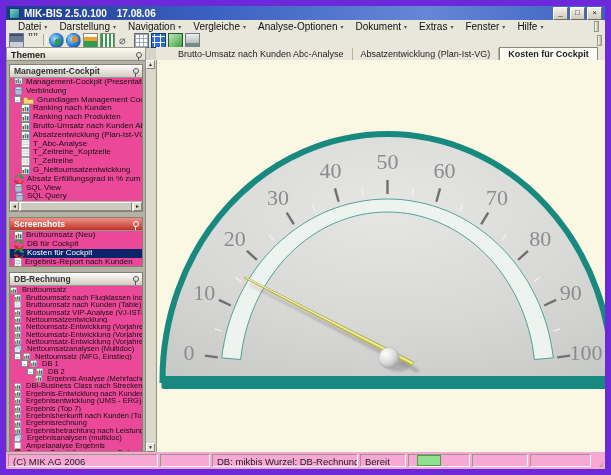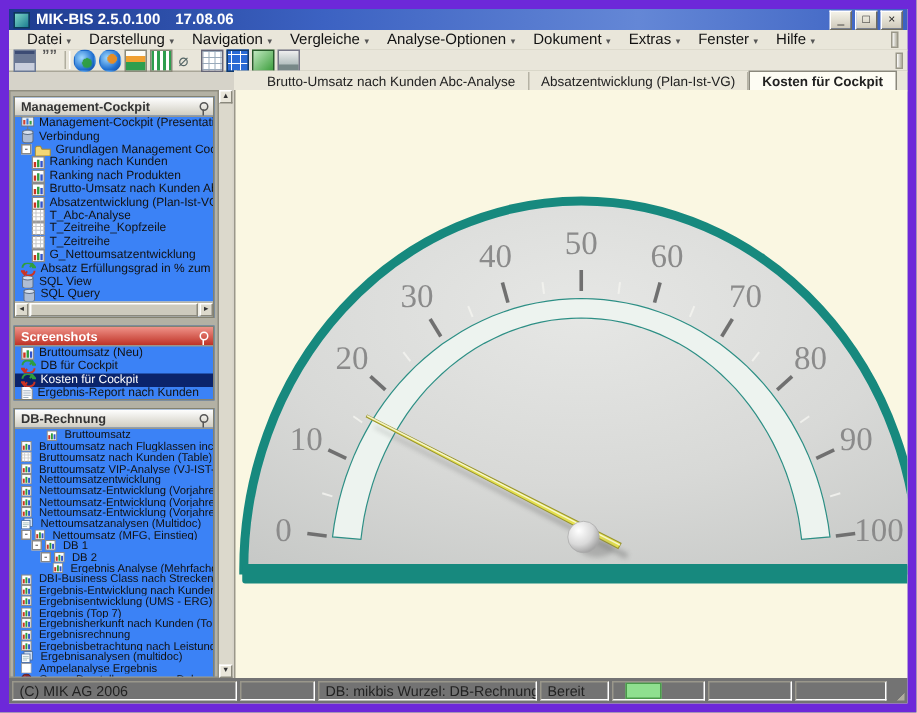--- a/index.html
+++ b/index.html
@@ -54,21 +54,21 @@
   .tb-printer{border-color:#778;background:linear-gradient(#eee,#9aa);
     box-shadow:inset 0 -4px 0 #788;}
   .tb-sep{width:2px;height:12px;border-left:1px solid #b0ad9e;border-right:1px solid #fff;}
   
   #sidebar{position:absolute;left:0;top:41px;width:150px;bottom:17px;}
   #themen-hdr{position:absolute;left:0;top:0;right:10px;height:13px;
     background:linear-gradient(#fcfbf4,#d9d6c7);border:1px solid #9a978a;
     display:flex;align-items:center;padding:0 4px;font-weight:bold;font-size:9px;color:#222;}
   #panels{position:absolute;left:0;top:13px;right:10px;bottom:0;background:#b3b1a4;
     border:1px solid #8f8d80;box-sizing:border-box;overflow:hidden;padding:3px 2px;}
-  .panel{margin-bottom:5px;border:1px solid #83816f;background:#3b82f6;}
+  .panel{margin-bottom:5px;border:1px solid #83816f;background:#ec4899;}
   .phdr{height:12px;display:flex;align-items:center;padding:0 4px;
     background:linear-gradient(#ffffff,#cfccc0);border-bottom:1px solid #9a978a;}
   .phdr .ptitle{font-weight:bold;font-size:8.5px;color:#333;white-space:nowrap;overflow:hidden;}
   .phdr-red{background:linear-gradient(#ef9288,#bf3327);}
   .phdr-red .ptitle{color:#fff;}
   .pin{margin-left:auto;width:6px;height:6px;flex:none;position:relative;}
   .pin::before{content:'';position:absolute;left:1px;top:0;width:4px;height:4px;
     border:1px solid #555;border-radius:50%;}
   .pin::after{content:'';position:absolute;left:3px;top:5px;width:1px;height:4px;background:#555;}
   .phdr-red .pin::before{border-color:#fff;}
@@ -101,21 +101,21 @@
   #main{position:absolute;left:150px;top:41px;right:0;bottom:17px;}
   #tabbar{position:absolute;left:0;top:0;right:0;height:13px;background:#eae7da;
     border-bottom:1px solid #a9a698;display:flex;align-items:center;padding-left:14px;}
   .tab{padding:0 8px;font-size:9px;color:#222;height:12px;line-height:12px;
     border-right:1px solid #b5b2a4;}
   .tab.active{font-weight:bold;background:#fdfcf3;border:1px solid #8a887c;height:12px;}
   #main-content{position:absolute;left:0;top:13px;right:0;bottom:0;background:#faf7e2;
     border-left:1px solid #9a978a;box-sizing:border-box;overflow:hidden;}
   #gauge-holder{position:absolute;left:0;top:0;width:461px;height:404px;}
   
-  #statusbar{position:absolute;left:0;bottom:0;right:0;height:17px;background:#737373;
+  #statusbar{position:absolute;left:0;bottom:0;right:0;height:17px;background:#f9a8d4;
     display:flex;align-items:center;padding:1px 2px;gap:2px;box-sizing:border-box;}
   .scell{height:13px;line-height:13px;font-size:9.5px;color:#222;padding:0 4px;
     border:1px solid;border-color:#9a978b #fff #fff #9a978b;box-sizing:border-box;
     white-space:nowrap;overflow:hidden;}
   .prog{width:22px;height:9px;background:#8fe08f;border:1px solid #4a9a4a;margin-left:4px;}
   #sgrip{margin-left:auto;width:10px;height:13px;
     background:linear-gradient(135deg,transparent 50%,#b0ad9e 50%) right bottom/5px 5px no-repeat;}
 </style>
 </head>
 <body>
@@ -183,20 +183,24 @@
       <span class="tb tb-bar-chart"></span>
       <span class="tb tb-empty-set"></span>
       <span class="tb tb-grid"></span>
       <span class="tb tb-windows"></span>
       <span class="tb tb-image"></span>
       <span class="tb tb-printer"></span>
       <span class="grip"></span>
     </div>
 
   <div id="sidebar">
+    <div id="themen-hdr">
+      <span>Themen</span>
+      <span class="pin"></span>
+    </div>
     <div id="panels">
         <div class="panel">
           <div class="phdr ">
             <span class="ptitle">Management-Cockpit</span>
             <span class="pin"></span>
           </div>
           <div class="pbody">
             <div class="row " style="padding-left:4px">
               <span class="ticon">
                 <svg width="9" height="10" viewBox="0 0 9 10">
@@ -388,21 +392,21 @@
               <span class="lbl">Ergebnis-Report nach Kunden</span>
             </div>
           </div>
         </div>
         <div class="panel small">
           <div class="phdr ">
             <span class="ptitle">DB-Rechnung</span>
             <span class="pin"></span>
           </div>
           <div class="pbody">
-            <div class="row " style="padding-left:21px">
+            <div class="row " style="padding-left:0">
               <span class="ticon">
                 <svg width="9" height="9" viewBox="0 0 9 9">
                   <rect x="0.5" y="0.5" width="8" height="8" fill="#fff" stroke="#8a8a8a"></rect>
                   <rect x="1.5" y="4" width="1.6" height="3.5" fill="#cc3322"></rect>
                   <rect x="3.7" y="2.5" width="1.6" height="5" fill="#2e9e3e"></rect>
                   <rect x="5.9" y="3.3" width="1.6" height="4.2" fill="#3355cc"></rect>
                 </svg>
               </span>
               <span class="lbl">Bruttoumsatz</span>
             </div>

